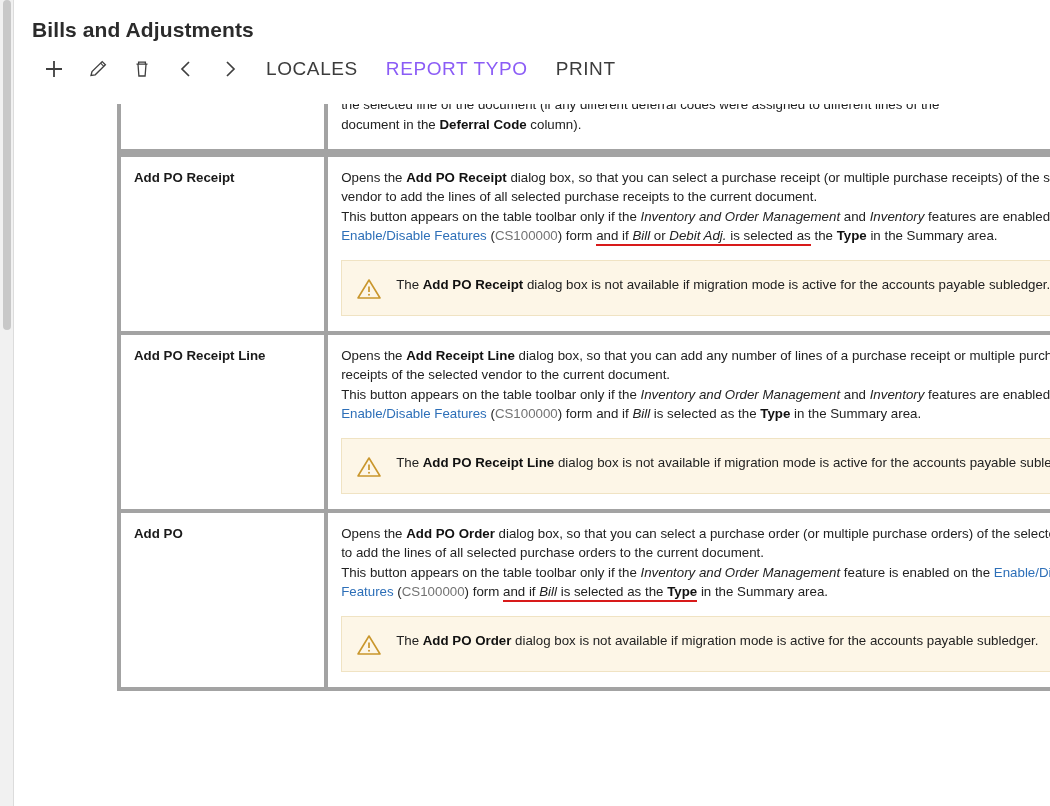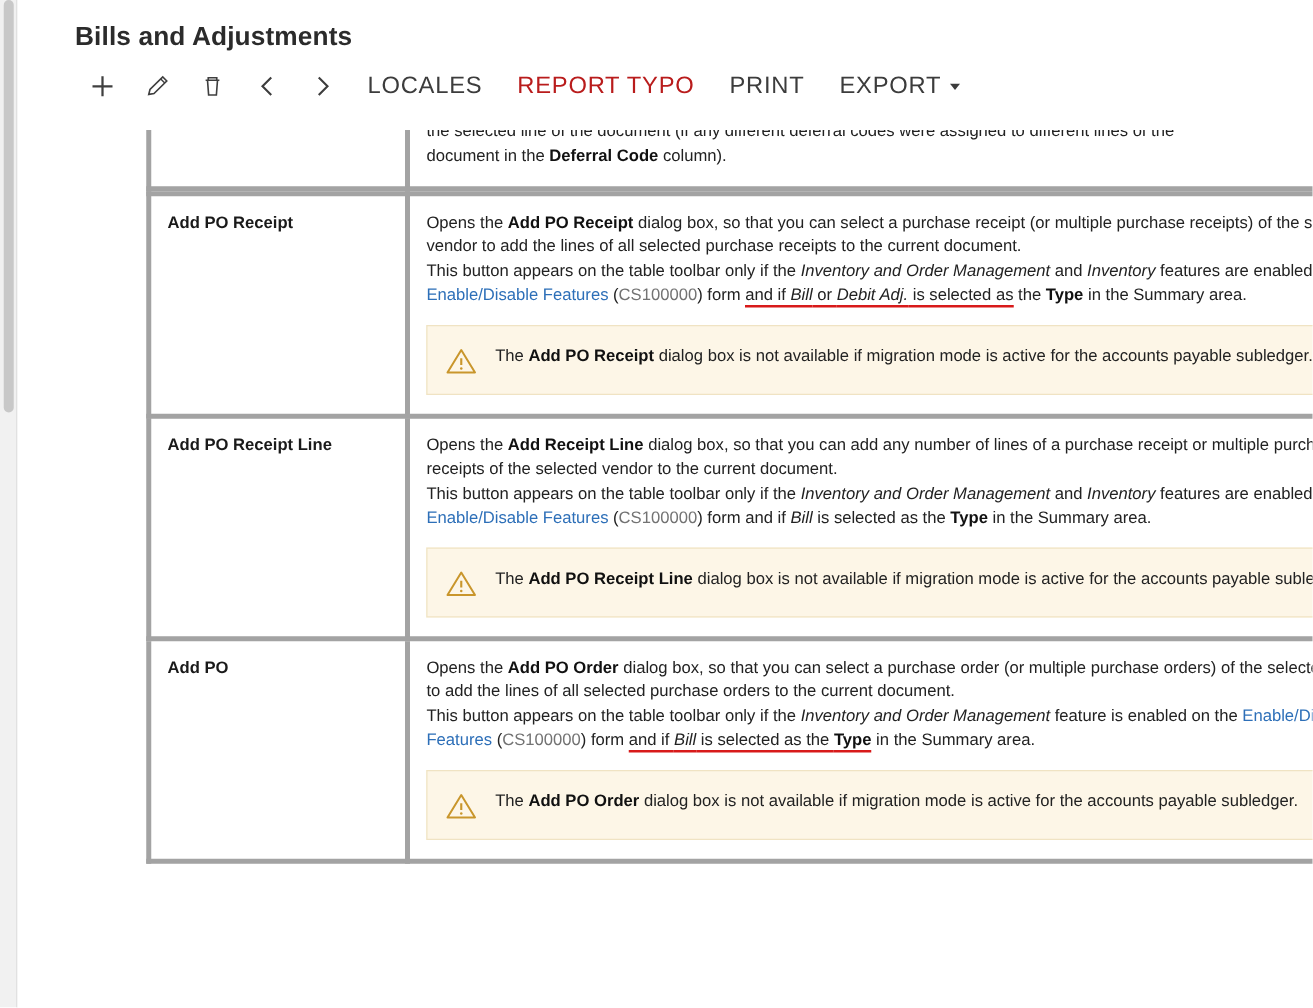--- a/index.html
+++ b/index.html
@@ -29,21 +29,20 @@
     left: 3px; top: 0;
     width: 8px; height: 330px;
     background: #c8c8c8;
     border-radius: 4px;
   }
   .content {
     position: absolute;
     left: 14px; top: 0;
     width: 1036px; height: 806px;
     background: #ffffff;
-    padding-left: 28px;
   }
   h1.title {
     margin: 0;
     padding: 18px 0 0 18px;
     font-size: 21px;
     font-weight: bold;
     color: #2b2b2b;
     letter-spacing: 0.1px;
   }
   
@@ -64,21 +63,21 @@
   .tb-icon svg { display: block; }
   .tb-text {
     height: 34px;
     display: flex; align-items: center;
     padding: 0 14px;
     font-size: 19px;
     letter-spacing: 0.6px;
     color: #3c3c3c;
     font-weight: 400;
   }
-  .tb-text.disabled { color: #b91c1c; }
+  .tb-text.disabled { color: #8b5cf6; }
   .tb-text .caret {
     display: inline-block;
     margin-left: 7px;
     width: 0; height: 0;
     border-left: 4.5px solid #3c3c3c;
     border-right: 4.5px solid #3c3c3c;
     border-top: 5px solid #3c3c3c;
     border-left-color: transparent;
     border-right-color: transparent;
   }
@@ -198,24 +197,20 @@
 
       <div class="tb-icon">
         <svg width="22" height="22" viewBox="0 0 22 22">
           <path d="M8 4 L15 11 L8 18" stroke="#3f3f3f" stroke-width="1.7" fill="none"></path>
         </svg>
       </div>
 
       <div class="tb-text">LOCALES</div>
       <div class="tb-text disabled">REPORT TYPO</div>
       <div class="tb-text">PRINT</div>
-      <div class="tb-text">
-        <span>EXPORT</span>
-        <span class="caret"></span>
-      </div>
 
     </div>
 
     <div class="doc-wrap">
       <table class="doc">
         <colgroup>
             <col class="c1">
             <col class="c2">
           </colgroup>
         <tbody>

